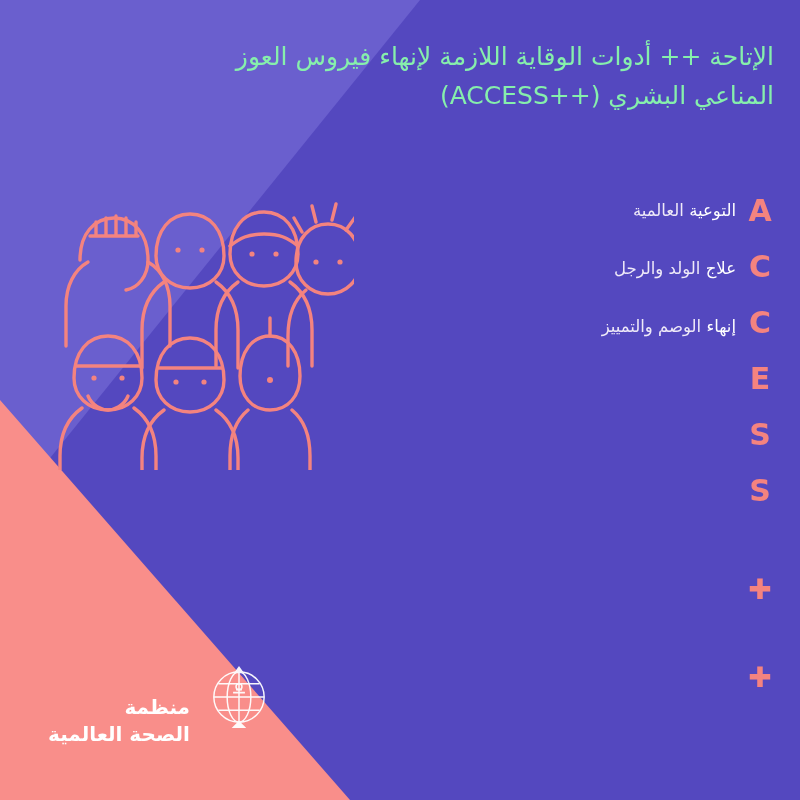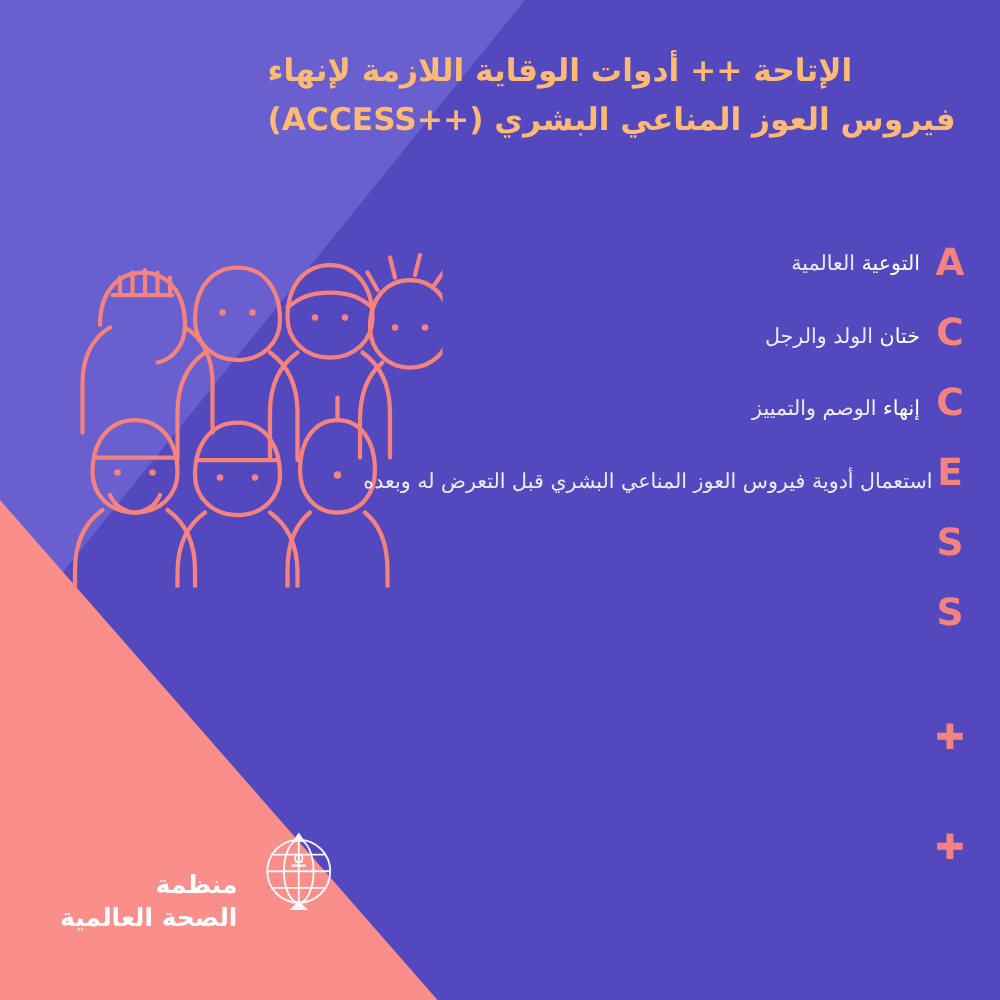--- a/index.html
+++ b/index.html
@@ -25,24 +25,24 @@
   .wedge-bottom{
     position:absolute;left:0;top:0;width:460px;height:800px;
     background:#f98e8a;
     clip-path:polygon(0 400px, 350px 800px, 0 800px);
   }
   
   .title{
     position:absolute;
     top:38px;right:26px;
     width:560px;
-    text-align:left;
-    color:#fdba74;
+    text-align:right;
+    color:#86efac;
     font-size:25px;
-    font-weight:bold;
+    font-weight:normal;
     line-height:1.55;
     letter-spacing:0px;
     direction:rtl;
   }
   
   .letters{
     position:absolute;
     right:18px;
     top:196px;
     width:44px;
@@ -180,26 +180,25 @@
     <div class="letter" style="height:100px">S</div>
     <div class="letter plus" style="height:88px">✚</div>
     <div class="letter plus">✚</div>
   </div>
 
   <div class="rows">
     <div class="row">
       <b>التوعية</b><span> العالمية</span>
     </div>
     <div class="row">
-      <b>ختان</b><span> الولد والرجل</span>
+      <b>علاج</b><span> الولد والرجل</span>
     </div>
     <div class="row">
       <b>إنهاء</b><span> الوصم والتمييز</span>
     </div>
-    <div class="row two" style="width:610px;margin-right:-10px">استعمال أدوية فيروس العوز المناعي البشري قبل التعرض له وبعده</div>
   </div>
 
   <div class="who">
     <div class="who-emblem">
       <svg viewBox="0 0 100 100" width="74" height="74" fill="none" stroke="#ffffff" stroke-width="2">
         <circle cx="50" cy="50" r="34"></circle>
         <ellipse cx="50" cy="50" rx="16" ry="34"></ellipse>
         <path d="M16 50 h68 M22 32 h56 M22 68 h56"></path>
         <path d="M50 16 v68"></path>
         <path d="M50 8 l7 10 h-14z" fill="#ffffff" stroke="none"></path>

